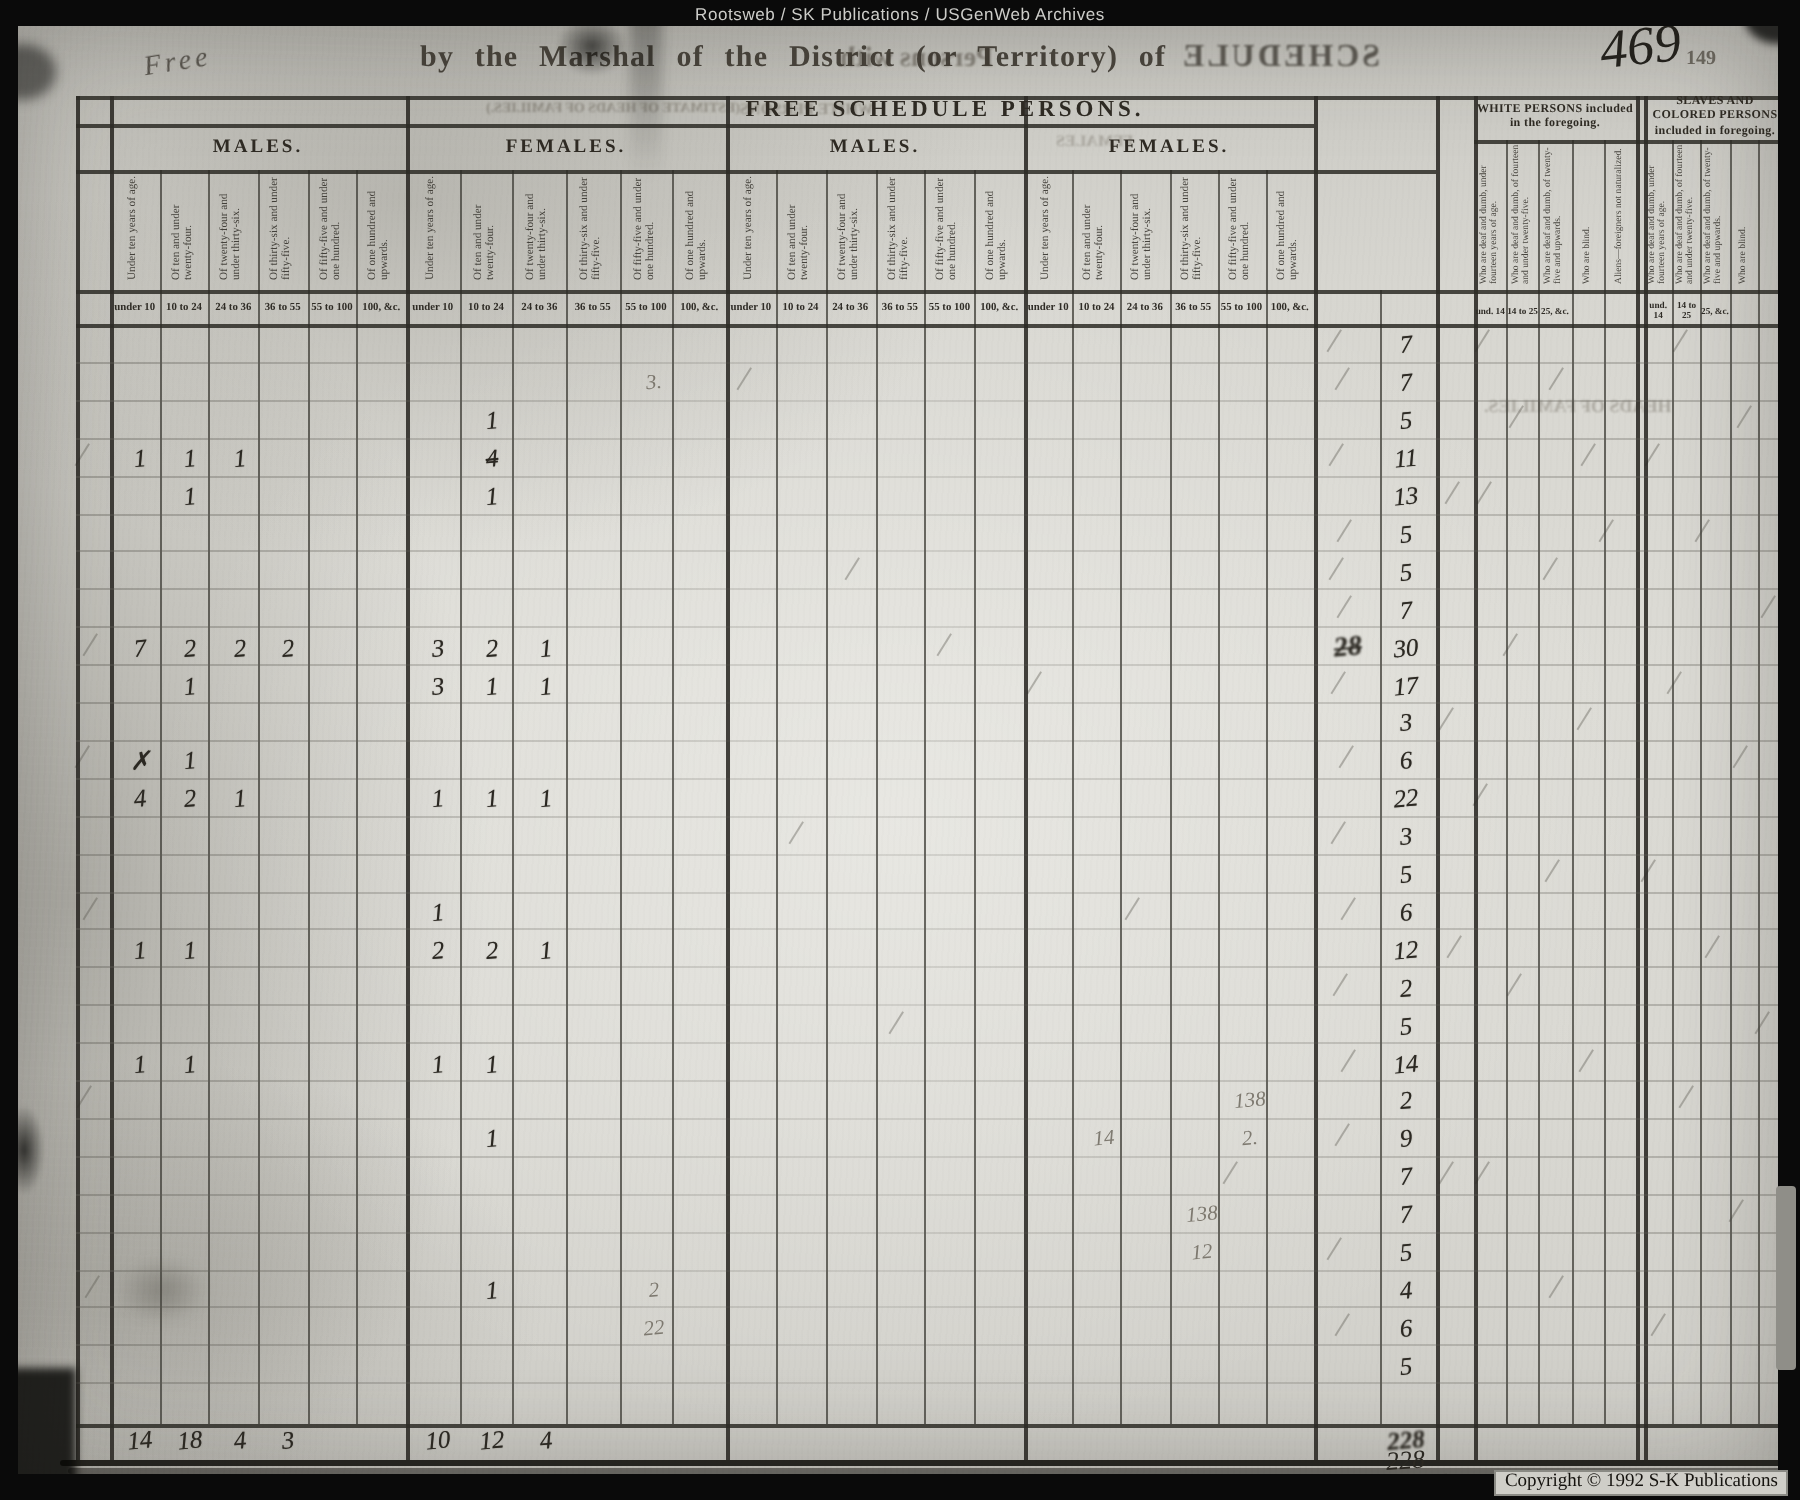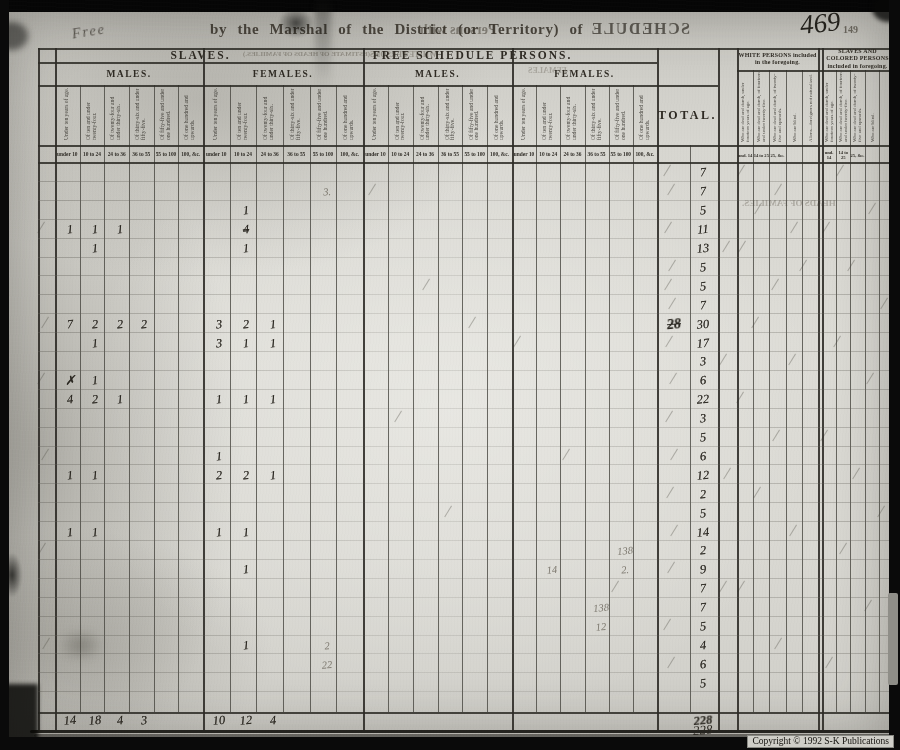--- a/index.html
+++ b/index.html
@@ -70,34 +70,34 @@
   .tick{width:8px;height:13px;border-left:1.5px solid rgba(88,85,76,.38);transform:rotate(32deg);z-index:8;}
   .belownote{position:absolute;left:693px;top:722px;font-style:italic;font-size:13px;color:#2b2822;
      transform:rotate(-4deg);z-index:15;border-bottom:1px solid rgba(60,56,48,.5);padding-right:10px;}
   .blot{position:absolute;border-radius:50%;z-index:20;pointer-events:none;}
 </style>
 </head>
 <body>
 
 <div class="scan">
 
+  <div class="topbar">
+    <span>Rootsweb / SK Publications / USGenWeb Archives</span>
+  </div>
 
   <div class="paper"></div>
   <div class="grain"></div>
 
   <span class="hscript">Free</span>
   <span class="hmir1">Persons with</span>
   <span class="hmain">by the Marshal of the District (or Territory) of</span>
   <span class="hmir2">SCHEDULE</span>
   <span class="pgno">469</span>
   <span class="pgno-sm">149</span>
 
-  <div class="titlebox t-big" style="left:38px;top:48px;width:325px;height:14px;">
-    <span>SLAVES.</span>
-    </div>
   <div class="mirov" style="left:243px;top:50px;font-size:7px;opacity:.4;">(ESTIMATE OF HEADS OF FAMILIES.)</div>
   <div class="titlebox t-big" style="left:363px;top:48px;width:294px;height:14px;padding-right:75px;box-sizing:border-box;">
     <span>FREE SCHEDULE PERSONS.</span>
     </div>
   <div class="mirov" style="left:370px;top:50px;font-size:8px;opacity:.38;">WHITE PERSONS</div>
   <div class="titlebox t-small" style="left:737px;top:48px;width:81px;height:22px;">
     <span>WHITE PERSONS included in the foregoing.</span>
     </div>
   <div class="titlebox t-small" style="left:822px;top:48px;width:71px;height:22px;">
     <span>SLAVES AND COLORED PERSONS included in foregoing.</span>
@@ -110,23 +110,20 @@
     <span>FEMALES.</span>
     </div>
   <div class="titlebox t-med" style="left:363px;top:62px;width:149px;height:23px;">
     <span>MALES.</span>
     </div>
   <div class="titlebox t-med" style="left:512px;top:62px;width:145px;height:23px;">
     <span>FEMALES.</span>
     </div>
   <div class="mirov" style="left:528px;top:66px;font-size:8px;opacity:.3;">FEMALES</div>
 
-  <div class="titlebox t-total" style="left:657px;top:85px;width:61px;height:60px;">
-    <span>TOTAL.</span>
-    </div>
 
   <div class="mirov" style="left:742px;top:198px;font-size:9px;opacity:.32;">HEADS OF FAMILIES.</div>
 
   <div id="gen">
       <div class="vline heavy" style="left: 38px; top: 48px; height: 682px;"></div>
       <div class="vline heavy" style="left: 55px; top: 48px; height: 682px;"></div>
       <div class="vline heavy" style="left: 203px; top: 48px; height: 682px;"></div>
       <div class="vline heavy" style="left: 363px; top: 48px; height: 682px;"></div>
       <div class="vline heavy" style="left: 512px; top: 48px; height: 682px;"></div>
       <div class="vline heavy" style="left: 657px; top: 48px; height: 682px;"></div>

